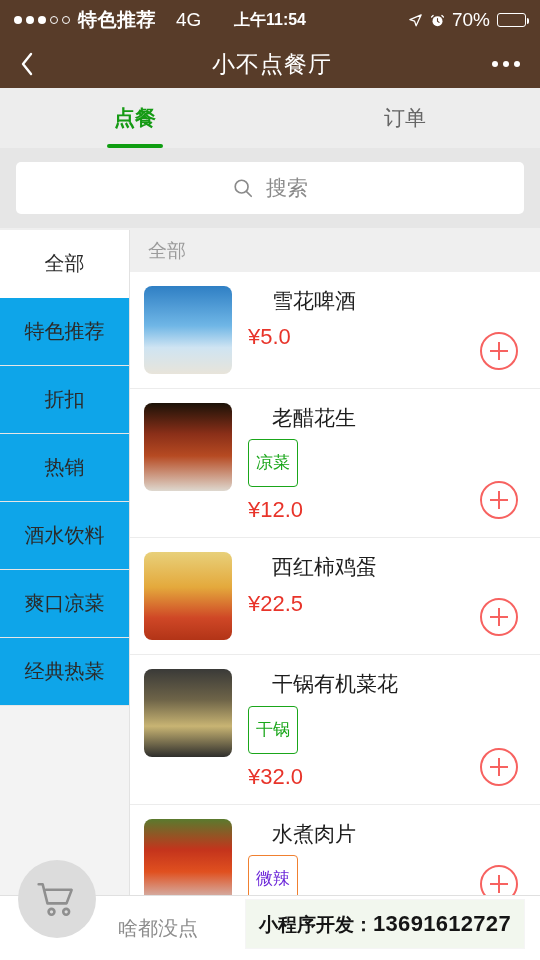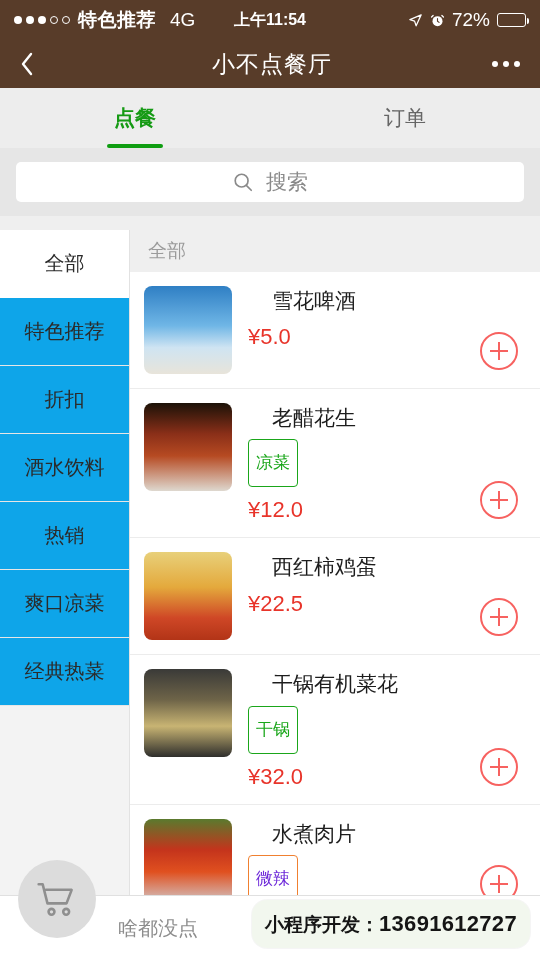--- a/index.html
+++ b/index.html
@@ -15,21 +15,21 @@
   .statusbar{
     height:40px; background:#583c29; color:#fff;
     display:flex; align-items:center; padding:0 14px;
     font-size:19px; font-weight:600; position:relative;
   }
   .sb-left{display:flex;align-items:center;gap:8px;}
   .dots{display:flex;align-items:center;gap:4px;}
   .dot{width:8px;height:8px;border-radius:50%;background:#fff;}
   .dot.hollow{background:transparent;border:1.4px solid #fff;width:8px;height:8px;}
   .carrier{font-size:19px;font-weight:600;letter-spacing:.5px;}
-  .net{font-size:19px;font-weight:500;margin-left:6px;}
+  .net{font-size:19px;font-weight:500;margin-left:12px;}
   .sb-center{position:absolute;left:0;right:0;text-align:center;font-size:16px;font-weight:600;pointer-events:none;}
   .sb-right{margin-left:auto;display:flex;align-items:center;gap:7px;z-index:2;}
   .loc-ico{width:15px;height:15px;}
   .alarm-ico{width:15px;height:15px;}
   .batt-pct{font-size:19px;font-weight:500;}
   .batt{width:29px;height:14px;border:1.6px solid #fff;border-radius:3px;position:relative;}
   .batt::after{content:"";position:absolute;right:-4px;top:4px;width:2.4px;height:6px;background:#fff;border-radius:0 2px 2px 0;}
   .batt-fill{height:100%;background:#fff;border-radius:1px;}
 
   
@@ -52,21 +52,21 @@
     justify-content:center;position:relative;font-size:21px;color:#666;
   }
   .tab.active{color:#159a14;font-weight:600;}
   .tab .underline{
     position:absolute;bottom:0;width:56px;height:4px;background:#0f9d11;border-radius:2px;
   }
 
   
   .search-wrap{background:#e6e6e6;padding:14px 16px;}
   .search-box{
-    height:40px;background:#fff;border-radius:5px;
+    height:52px;background:#fff;border-radius:5px;
     display:flex;align-items:center;justify-content:center;gap:12px;
   }
   .mag{width:22px;height:22px;}
   .search-ph{font-size:21px;color:#8a8a8a;}
 
   
   .content{
     position:absolute;top:230px;bottom:65px;left:0;right:0;display:flex;
     background:#fff;
   }
@@ -119,23 +119,23 @@
   }
   .cart{
     position:absolute;left:18px;bottom:22px;width:78px;height:78px;
     border-radius:50%;background:#dcdcdc;display:flex;align-items:center;justify-content:center;
   }
   .cart svg{width:44px;height:44px;}
   .cart-label{margin-left:118px;font-size:20px;color:#8d8d8d;}
 
   
   .promo{
-    position:absolute;left:252px;top:900px;width:278px;height:48px;
+    position:absolute;left:246px;top:900px;width:278px;height:48px;
     background:#f2f7ee;display:flex;align-items:center;justify-content:center;
-    box-shadow:0 0 0 1px rgba(0,0,0,.04);z-index:50;border-radius:15px;
+    box-shadow:0 0 0 1px rgba(0,0,0,.04);z-index:50;
   }
   .promo-text{font-size:19px;font-weight:700;color:#151515;white-space:nowrap;}
   .promo-text .num{font-size:22px;letter-spacing:.3px;}
 </style>
 </head>
 <body>
 
 <div class="statusbar">
   <div class="sb-left">
     <div class="dots">
@@ -151,21 +151,21 @@
   <div class="sb-center">上午11:54</div>
   <div class="sb-right">
     <svg class="loc-ico" viewBox="0 0 24 24">
       <path d="M21 3 3 10.5l7.5 2.5 2.5 7.5z" fill="none" stroke="#fff" stroke-width="2" stroke-linejoin="round"></path>
     </svg>
     <svg class="alarm-ico" viewBox="0 0 24 24">
       <circle cx="12" cy="13" r="8" fill="#fff"></circle>
       <path d="M12 9v4l2.5 2" stroke="#583c29" stroke-width="1.8" fill="none" stroke-linecap="round"></path>
       <path d="M5 4 2.5 6.5M19 4l2.5 2.5" stroke="#fff" stroke-width="2" stroke-linecap="round"></path>
     </svg>
-    <span class="batt-pct">72%</span>
+    <span class="batt-pct">70%</span>
     <span class="batt"><span class="batt-fill" id="batt-fill" style="width: 55%;"></span></span>
   </div>
 </div>
 
 <div class="navbar">
   <svg class="back-ico" viewBox="0 0 14 24">
     <path d="M11 2 3 12l8 10" fill="none" stroke="#fff" stroke-width="2.4" stroke-linecap="round" stroke-linejoin="round"></path>
   </svg>
   <div class="nav-title">小不点餐厅</div>
   <div class="more-ico">
@@ -200,24 +200,24 @@
       <div class="cat active">
         <span>全部</span>
       </div>
       <div class="cat">
         <span>特色推荐</span>
       </div>
       <div class="cat">
         <span>折扣</span>
       </div>
       <div class="cat">
+        <span>热销</span>
+      </div>
+      <div class="cat">
         <span>酒水饮料</span>
-      </div>
-      <div class="cat">
-        <span>热销</span>
       </div>
       <div class="cat">
         <span>爽口凉菜</span>
       </div>
       <div class="cat">
         <span>经典热菜</span>
       </div>
     </div>
   <div class="list" id="list">
     <div class="section-head">全部</div>

